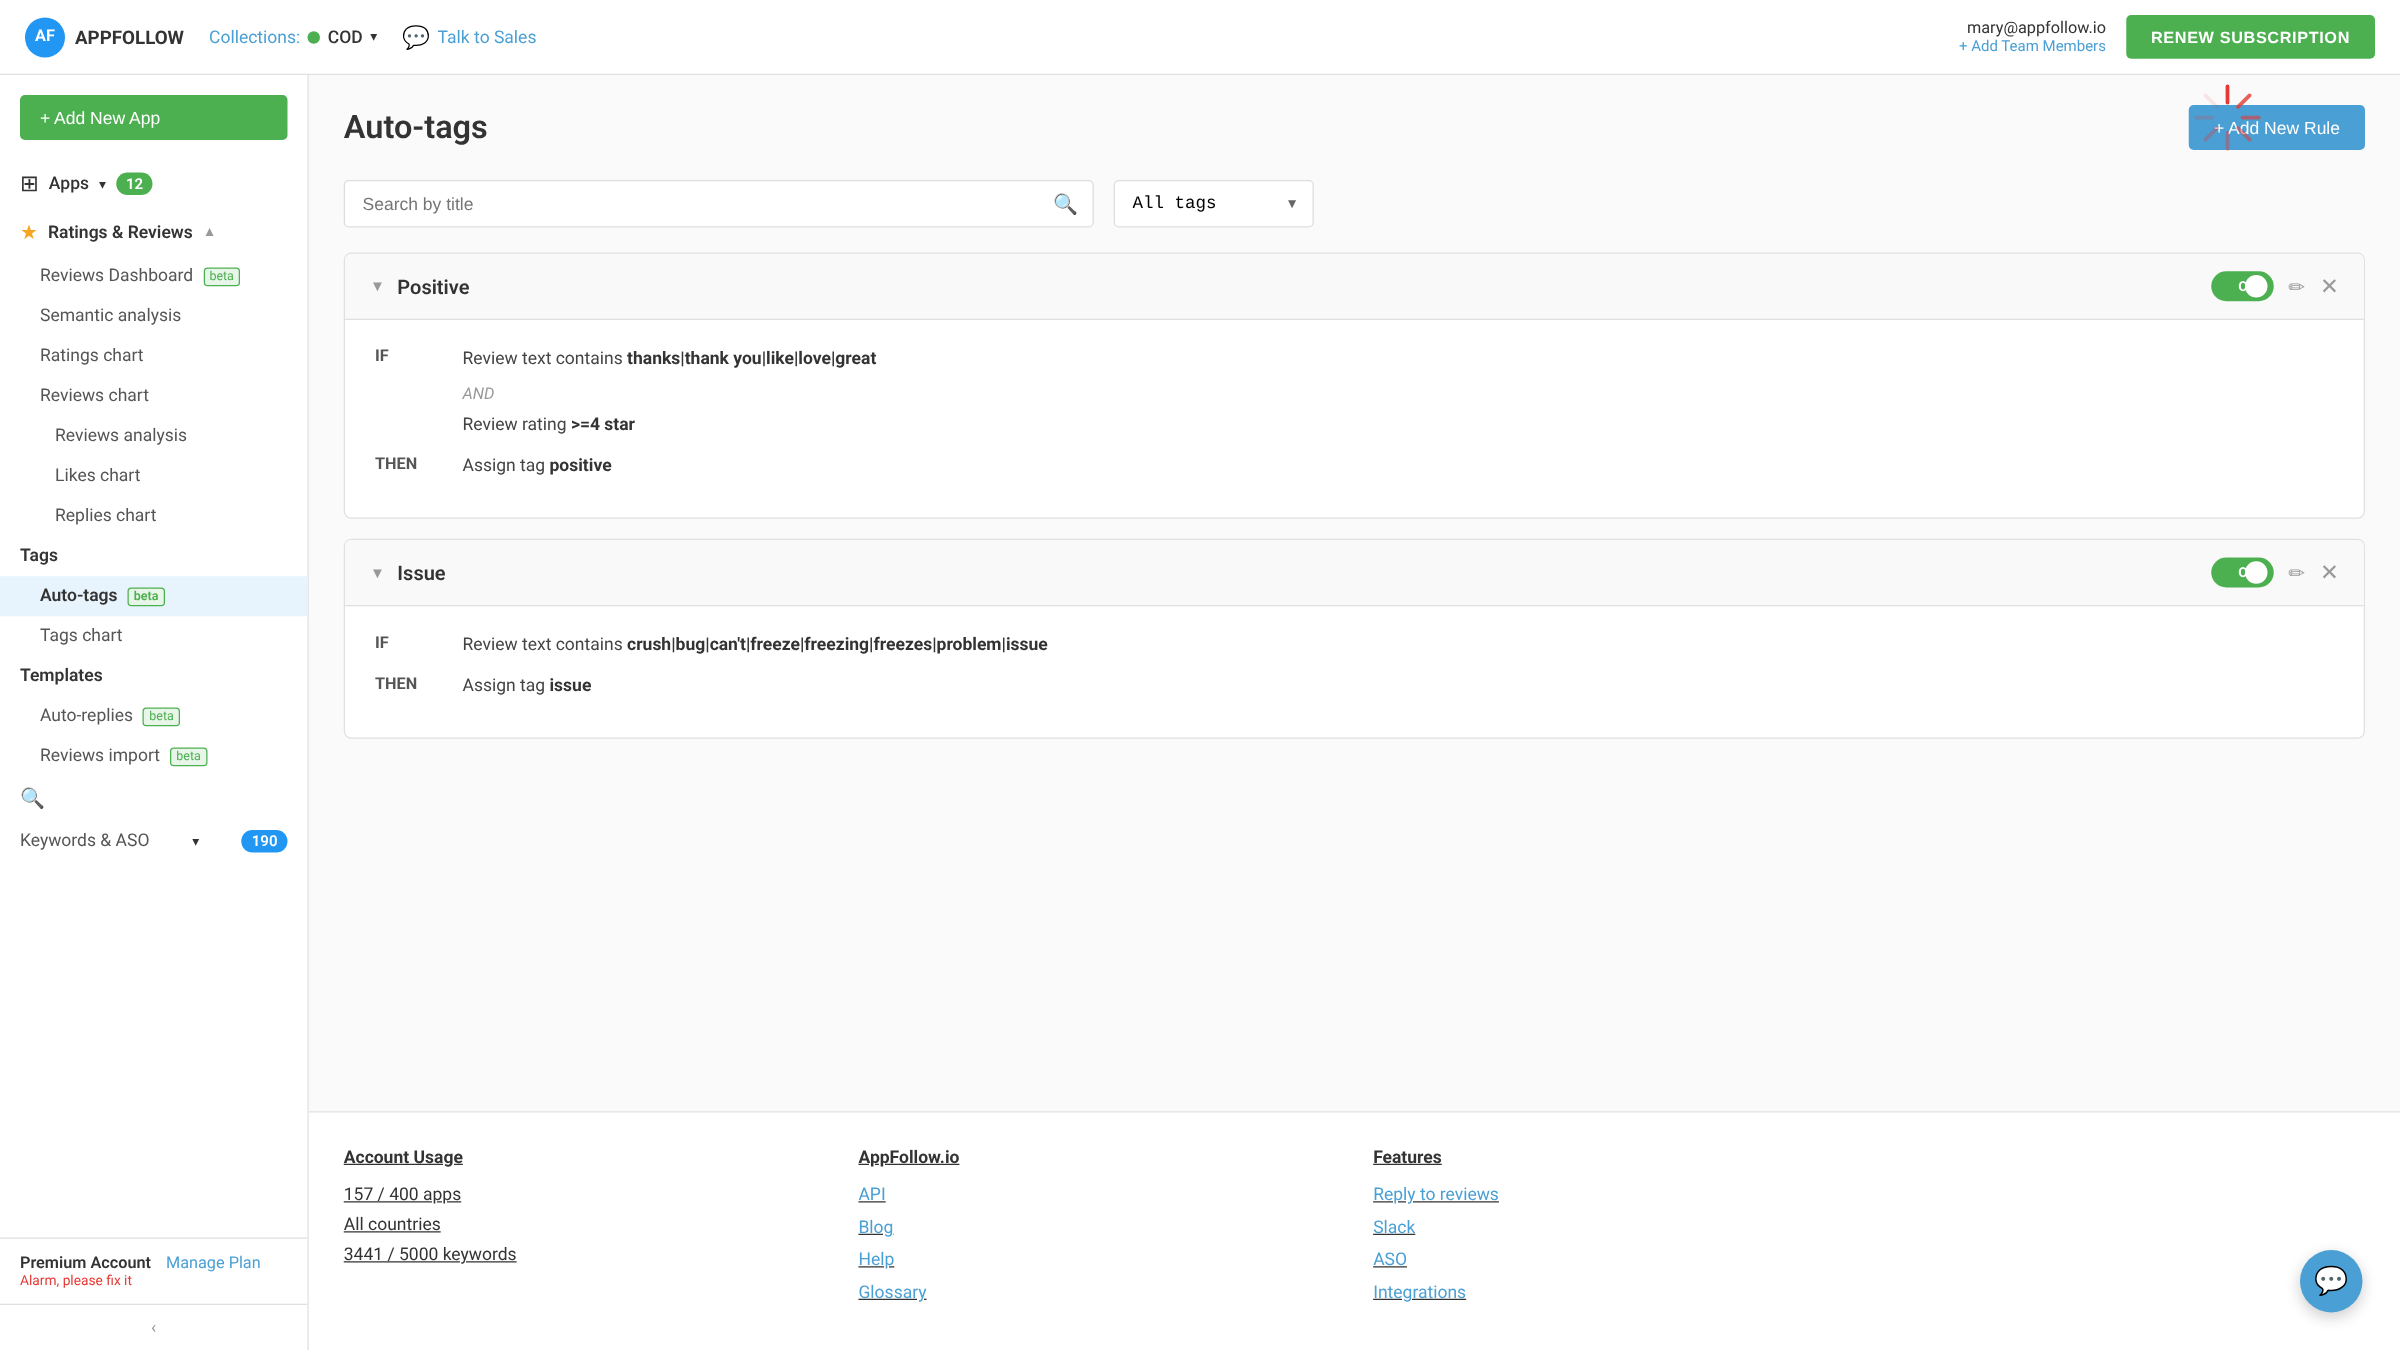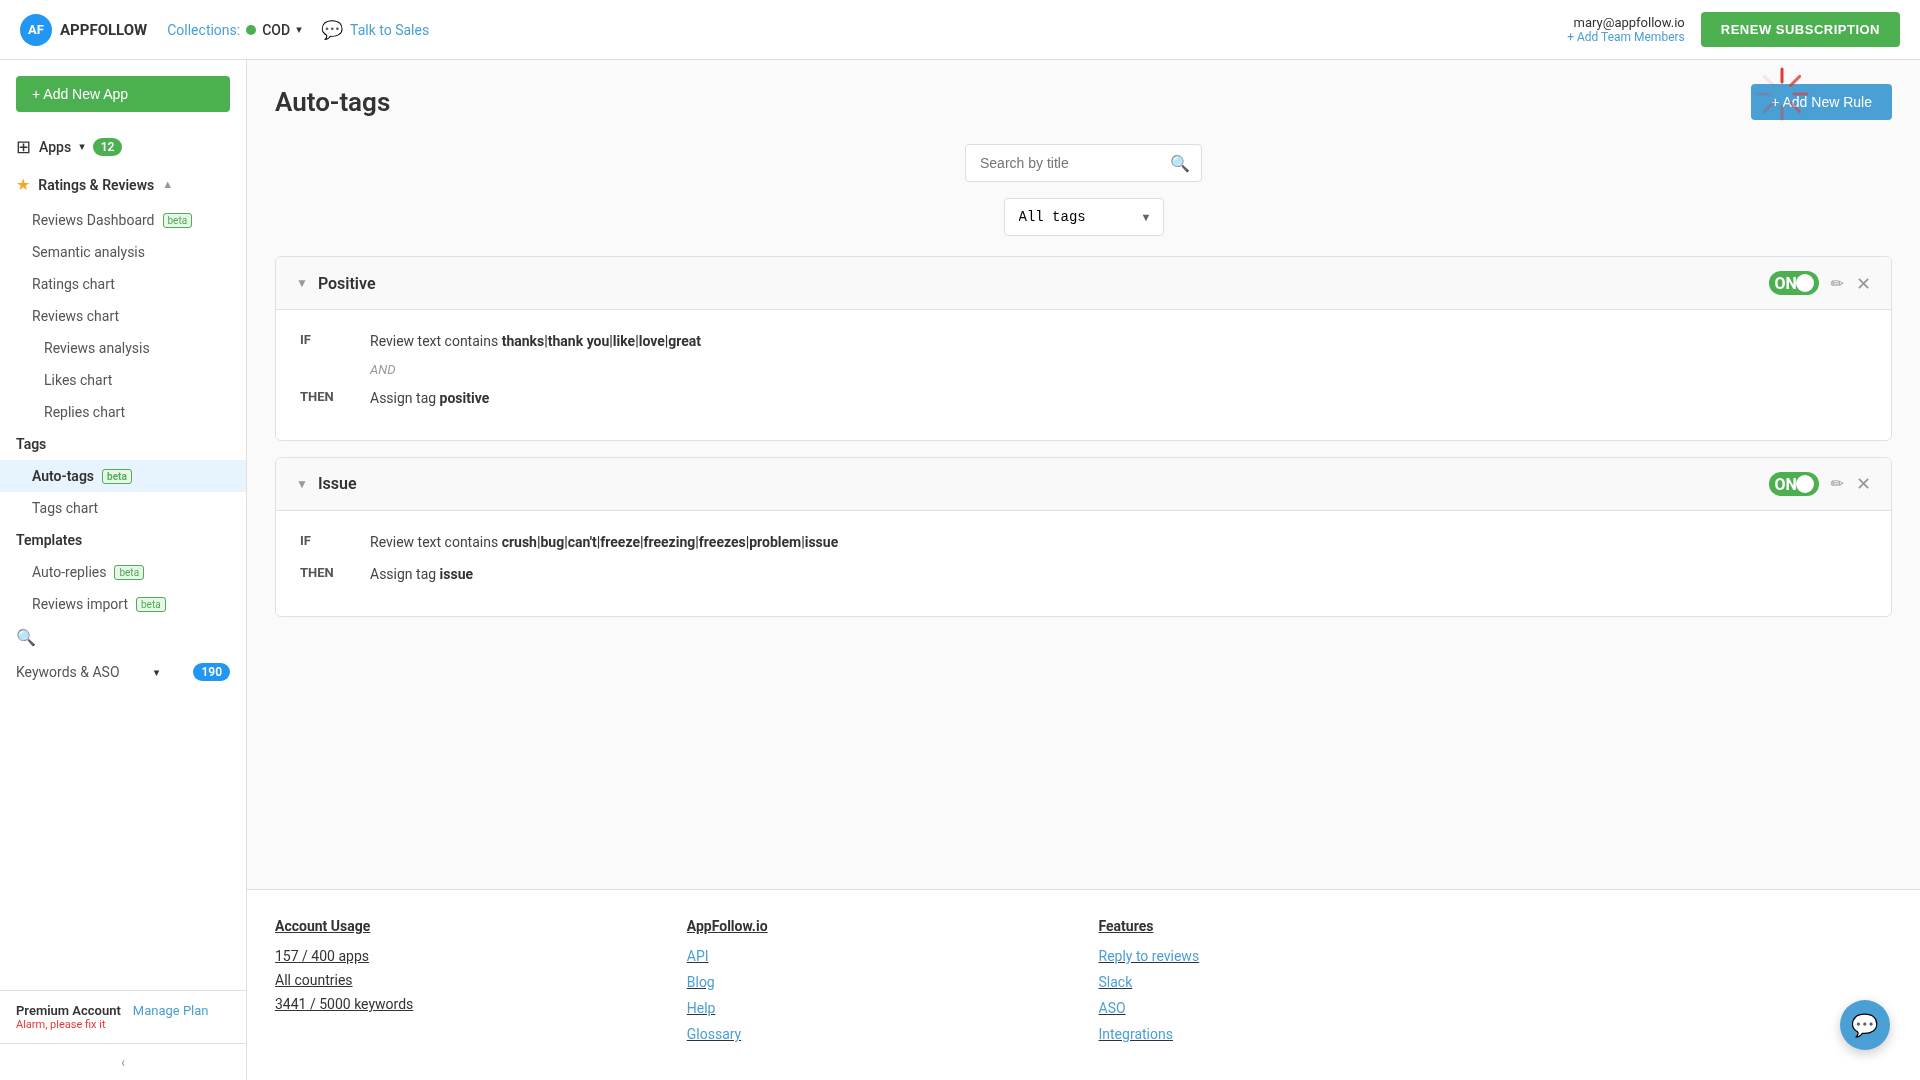--- a/index.html
+++ b/index.html
@@ -50,40 +50,40 @@
     .manage-plan { color: #4a9fd4; font-size: 13px; cursor: pointer; margin-left: 8px; }
     .collapse-btn { display: flex; justify-content: center; align-items: center; padding: 10px; cursor: pointer; color: #999; border-top: 1px solid #e0e0e0; }
 
     
     .main-content { flex: 1; overflow-y: auto; padding: 24px 28px; background: #fafafa; }
     .page-header { display: flex; align-items: center; justify-content: space-between; margin-bottom: 24px; }
     .page-title { font-size: 26px; font-weight: 600; color: #333; }
     .add-rule-btn { background: #4a9fd4; color: #fff; border: none; padding: 10px 20px; border-radius: 4px; font-size: 14px; cursor: pointer; display: flex; align-items: center; gap: 8px; font-weight: 500; }
 
     
-    .search-filter-row { display: flex; align-items: center; gap: 16px; margin-bottom: 20px; flex-direction: column; }
+    .search-filter-row { display: flex; align-items: center; gap: 16px; margin-bottom: 20px; }
     .search-box { flex: 1; max-width: 600px; position: relative; }
     .search-box input { width: 100%; padding: 10px 40px 10px 14px; border: 1px solid #ddd; border-radius: 4px; font-size: 14px; background: #fff; }
     .search-box .search-icon-inner { position: absolute; right: 12px; top: 50%; transform: translateY(-50%); color: #999; font-size: 16px; }
     .filter-select { padding: 10px 36px 10px 14px; border: 1px solid #ddd; border-radius: 4px; font-size: 14px; background: #fff; appearance: none; cursor: pointer; min-width: 160px; font-family: Liberation Mono, monospace; }
     .filter-wrapper { position: relative; }
     .filter-wrapper::after { content: '▼'; position: absolute; right: 12px; top: 50%; transform: translateY(-50%); font-size: 11px; color: #666; pointer-events: none; }
 
     
     .rule-card { background: #fff; border: 1px solid #e0e0e0; border-radius: 6px; margin-bottom: 16px; overflow: hidden; }
     .rule-card-header { display: flex; align-items: center; justify-content: space-between; padding: 14px 20px; background: #f9f9f9; border-bottom: 1px solid #e0e0e0; }
     .rule-header-left { display: flex; align-items: center; gap: 10px; }
     .rule-collapse-icon { color: #999; cursor: pointer; font-size: 12px; }
     .rule-name { font-size: 16px; font-weight: 600; color: #333; }
     .rule-header-right { display: flex; align-items: center; gap: 12px; }
     .toggle-switch { position: relative; display: inline-block; width: 50px; height: 24px; }
     .toggle-switch input { opacity: 0; width: 0; height: 0; }
     .toggle-slider { position: absolute; cursor: pointer; top: 0; left: 0; right: 0; bottom: 0; background-color: #4caf50; border-radius: 24px; transition: .2s; }
     .toggle-slider:before { position: absolute; content: ""; height: 18px; width: 18px; left: 3px; bottom: 3px; background-color: white; border-radius: 50%; transition: .2s; transform: translateX(24px); }
-    .toggle-on-label { position: absolute; left: 6px; top: 50%; transform: translateY(-50%); color: #fff; font-size: 16px; font-weight: 700; }
+    .toggle-on-label { position: absolute; left: 22px; top: 50%; transform: translateY(-50%); color: #fff; font-size: 11px; font-weight: 700; }
     .edit-icon { color: #999; cursor: pointer; font-size: 16px; }
     .close-icon { color: #999; cursor: pointer; font-size: 18px; }
     .rule-body { padding: 20px 24px; }
     .rule-row { display: flex; align-items: flex-start; gap: 20px; margin-bottom: 10px; }
     .rule-label { font-weight: 700; font-size: 13px; color: #555; width: 50px; flex-shrink: 0; padding-top: 2px; }
     .rule-content { font-size: 14px; color: #444; line-height: 1.6; }
     .rule-content strong { color: #333; font-weight: 700; }
     .rule-and { color: #999; font-style: italic; font-size: 13px; margin-left: 70px; margin-bottom: 6px; }
 
     
@@ -265,20 +265,26 @@
           </div>
         </div>
         <div class="rule-body">
           <div class="rule-row">
             <span class="rule-label">IF</span>
             <span class="rule-content">
               Review text contains <strong>thanks|thank you|like|love|great</strong>
             </span>
           </div>
           <div class="rule-and">AND</div>
+          <div class="rule-row">
+            <span class="rule-label"></span>
+            <span class="rule-content">
+              Review rating <strong>&gt;=4 star</strong>
+            </span>
+          </div>
           <div class="rule-row" style="margin-top:10px;">
             <span class="rule-label">THEN</span>
             <span class="rule-content">
               Assign tag <strong>positive</strong>
             </span>
           </div>
         </div>
       </div>
 
       <div class="rule-card">

